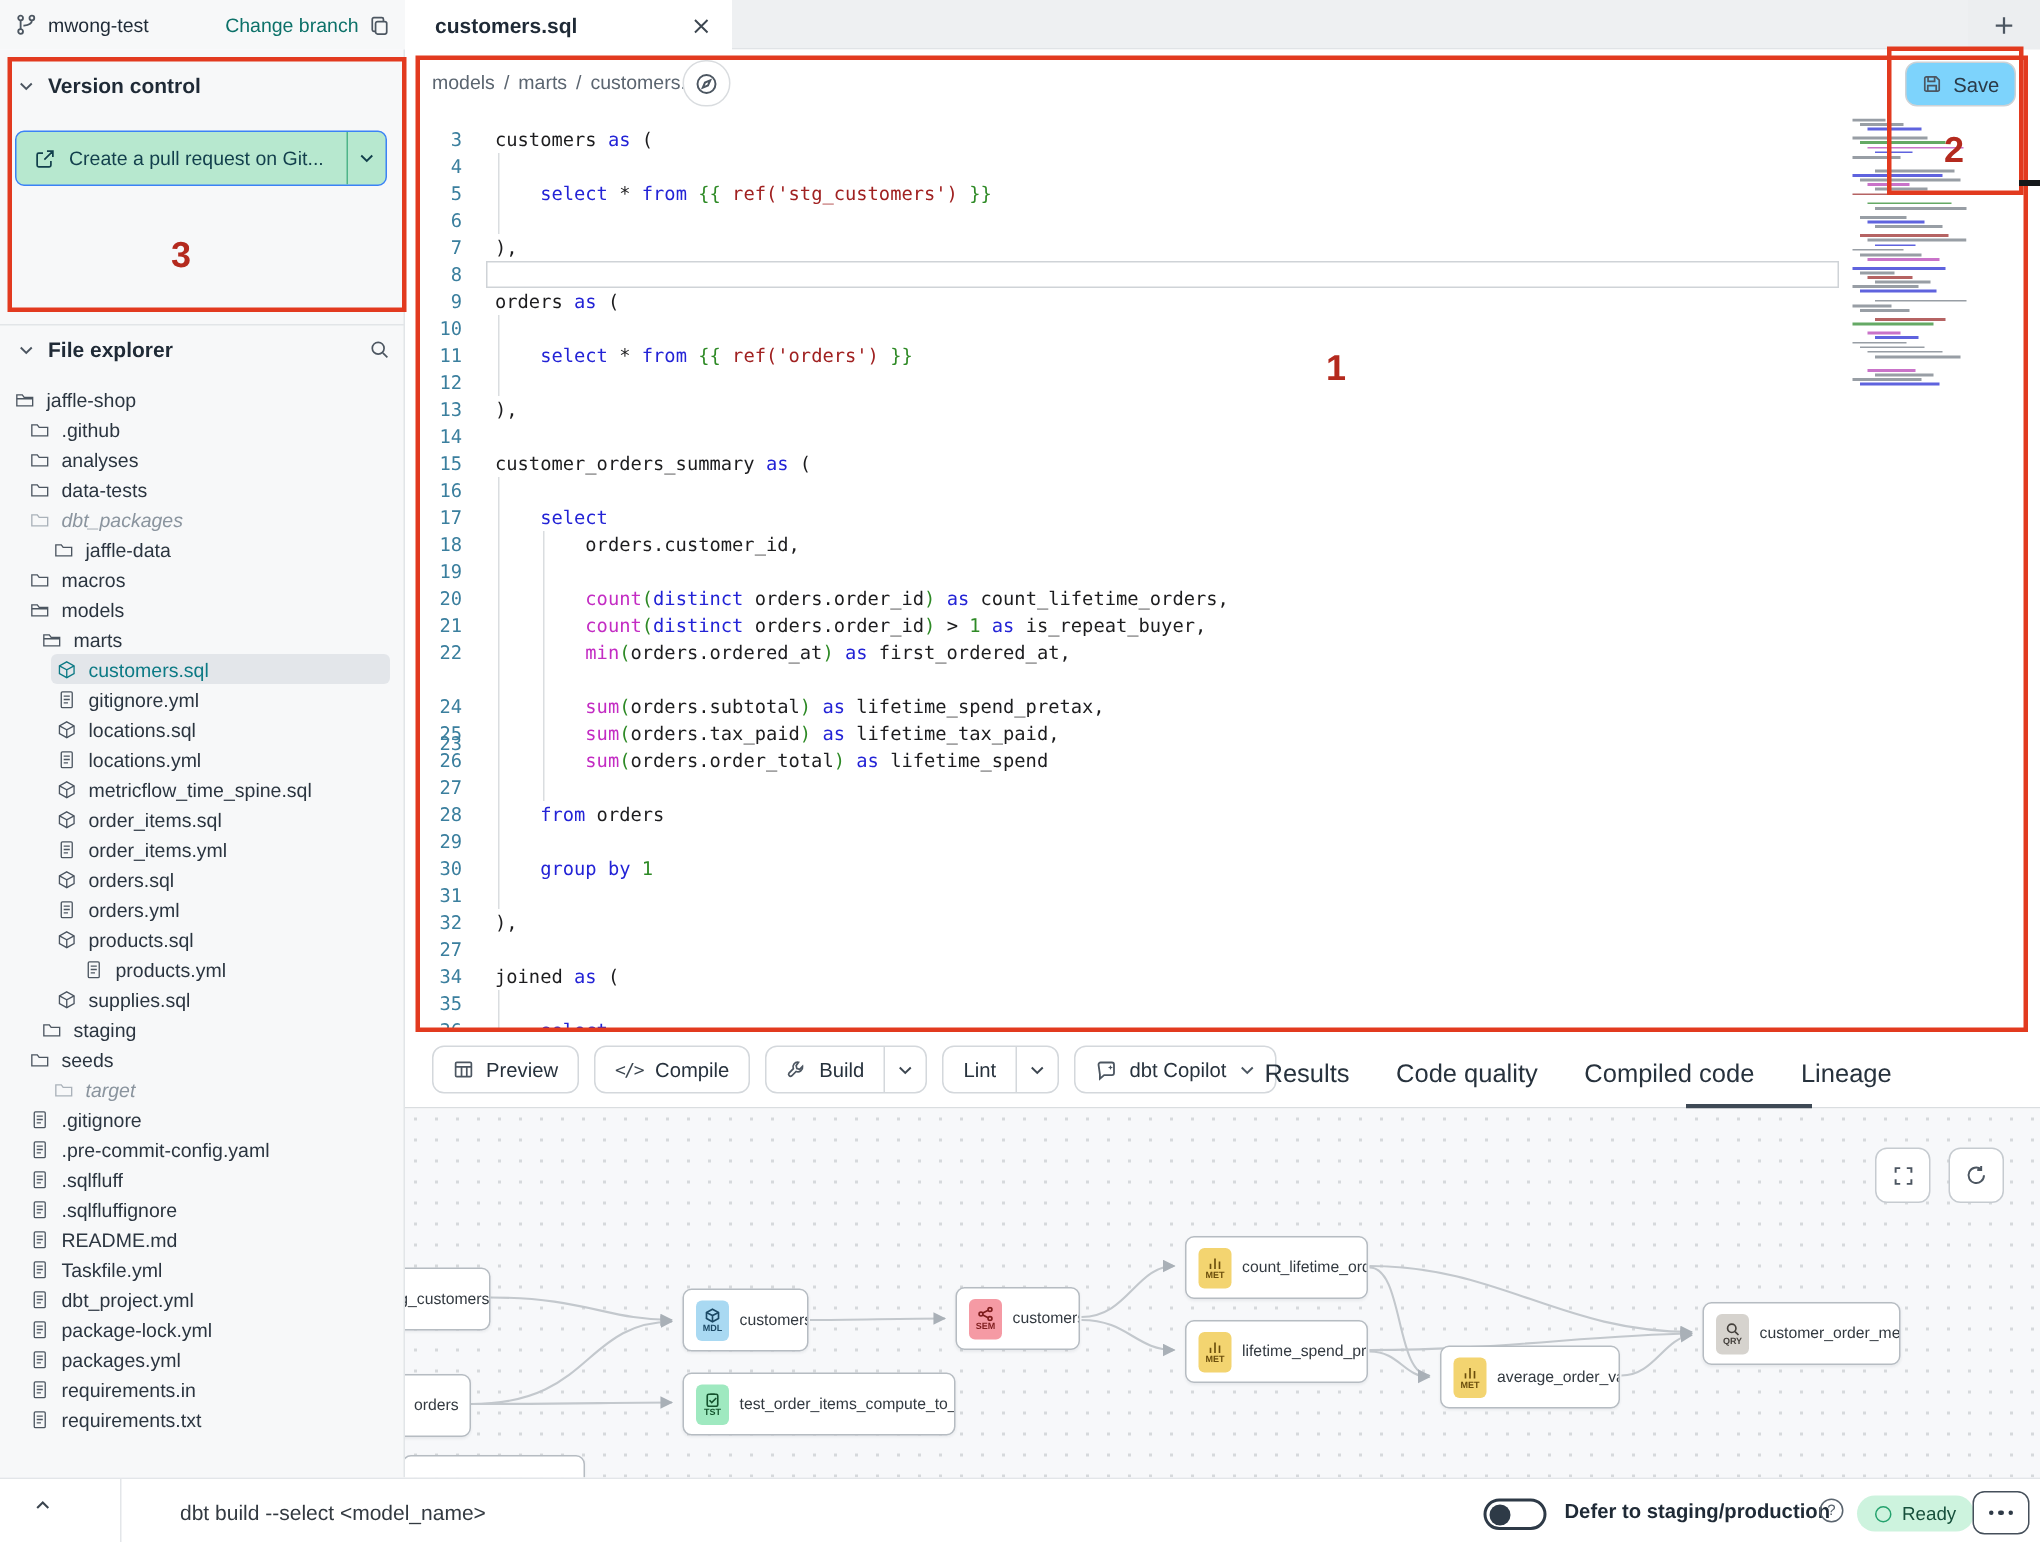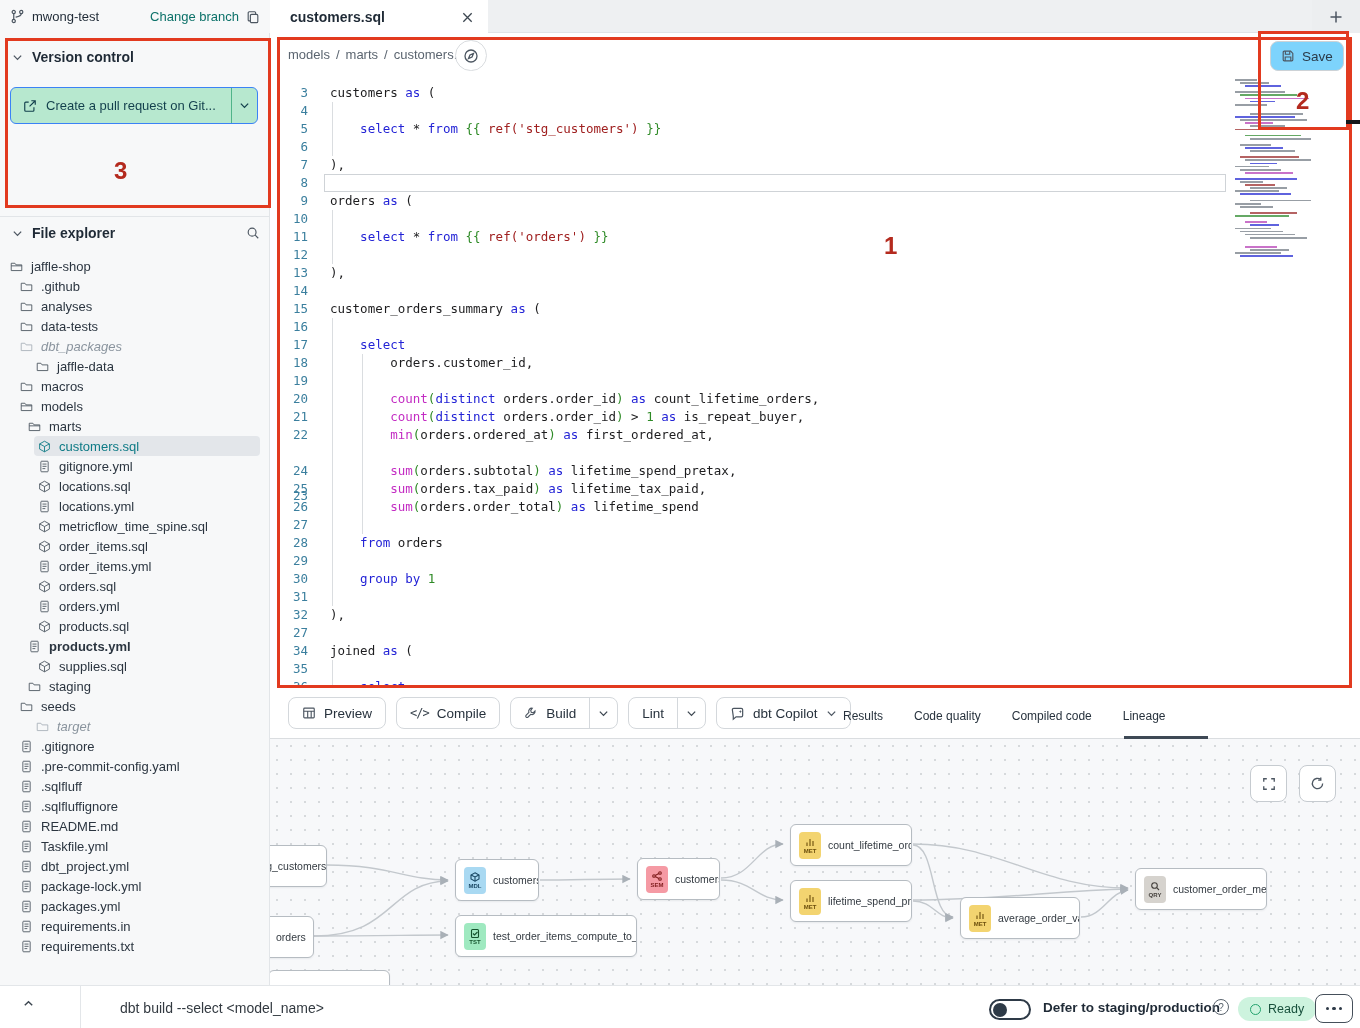--- a/index.html
+++ b/index.html
@@ -59,21 +59,21 @@
   #curline { position:absolute; left:54px; top:99px; width:902px; height:18px; border:1px solid #cfd3d7; }
   #minimap { position:absolute; left:961px; top:4px; width:80px; height:190px; overflow:hidden; }
 
   
   #toolrow { left:270px; top:688px; width:1090px; height:51px; background:#fff; border-bottom:1px solid #dadde0; }
   #btnrow { left:288px; top:697px; display:flex; gap:10px; }
   .tbtn { height:32px; border:1px solid #d4d8dc; border-radius:8px; background:#fff; display:flex; align-items:center; font-size:13.5px; color:#27323d; }
   .tbtn .seg { display:flex; align-items:center; gap:8px; padding:0 13px; height:100%; }
   .tbtn .dseg { border-left:1px solid #d4d8dc; width:28px; height:100%; display:flex; align-items:center; justify-content:center; color:#3c4650; }
   .compile-glyph { font:12px "DejaVu Sans Mono", monospace; color:#3c4650; letter-spacing:-1px; }
-  #paneltabs { left:843px; top:700px; display:flex; gap:31px; font-size:12px; color:#27323d; }
+  #paneltabs { left:843px; top:700px; display:flex; gap:31px; font-size:17px; color:#27323d; }
   #paneltabs .ptab { line-height:32px; }
   #tabunderline { left:1124px; top:736px; width:84px; height:3px; background:#3e4955; }
 
   
   #lineage { left:270px; top:739px; width:1090px; height:246px; background:#f7f8fa; overflow:hidden;
     background-image:radial-gradient(#d6d9dc 1px, transparent 1px); background-size:14px 14px; }
   #lin-controls { position:absolute; left:675px; top:26px; display:flex; }
   #lin-input { width:185px; height:37px; border:1px solid #c6cbd0; border-right:none; border-radius:6px 0 0 6px; background:#fff; padding:0 12px; font-size:13.5px; color:#1f2a36; font-family:"Liberation Sans",sans-serif; }
   #lin-update { width:102px; height:37px; border:1px solid #c6cbd0; border-radius:0 6px 6px 0; background:#e7e9eb; font-size:13.5px; color:#27323d; display:flex; align-items:center; justify-content:center; }
   .sqbtn { position:absolute; top:26px; width:37px; height:37px; border:1px solid #c6cbd0; border-radius:8px; background:#fff; display:flex; align-items:center; justify-content:center; color:#2b3a48; }
@@ -339,21 +339,21 @@
       </div>
       <div class="tree-row" style="padding-left: 38px;">
         <span class="icn">
           <svg width="13" height="13" viewBox="0 0 16 16" fill="none" stroke="currentColor">
             <path d="M8 1.5 L14 4.8 V11.2 L8 14.5 L2 11.2 V4.8 Z"></path>
             <path d="M2 4.8 L8 8 L14 4.8 M8 8 V14.5"></path>
           </svg>
         </span>
         <span>products.sql</span>
       </div>
-      <div class="tree-row" style="padding-left: 28px; font-weight: bold;">
+      <div class="tree-row" style="padding-left: 56px;">
         <span class="icn">
           <svg width="13" height="13" viewBox="0 0 16 16" fill="none" stroke="currentColor">
             <rect x="3.5" y="1.5" width="9" height="13" rx="1"></rect>
             <path d="M5.5 5h5M5.5 7.8h5M5.5 10.6h3.5"></path>
           </svg>
         </span>
         <span>products.yml</span>
       </div>
       <div class="tree-row" style="padding-left: 38px;">
         <span class="icn">

